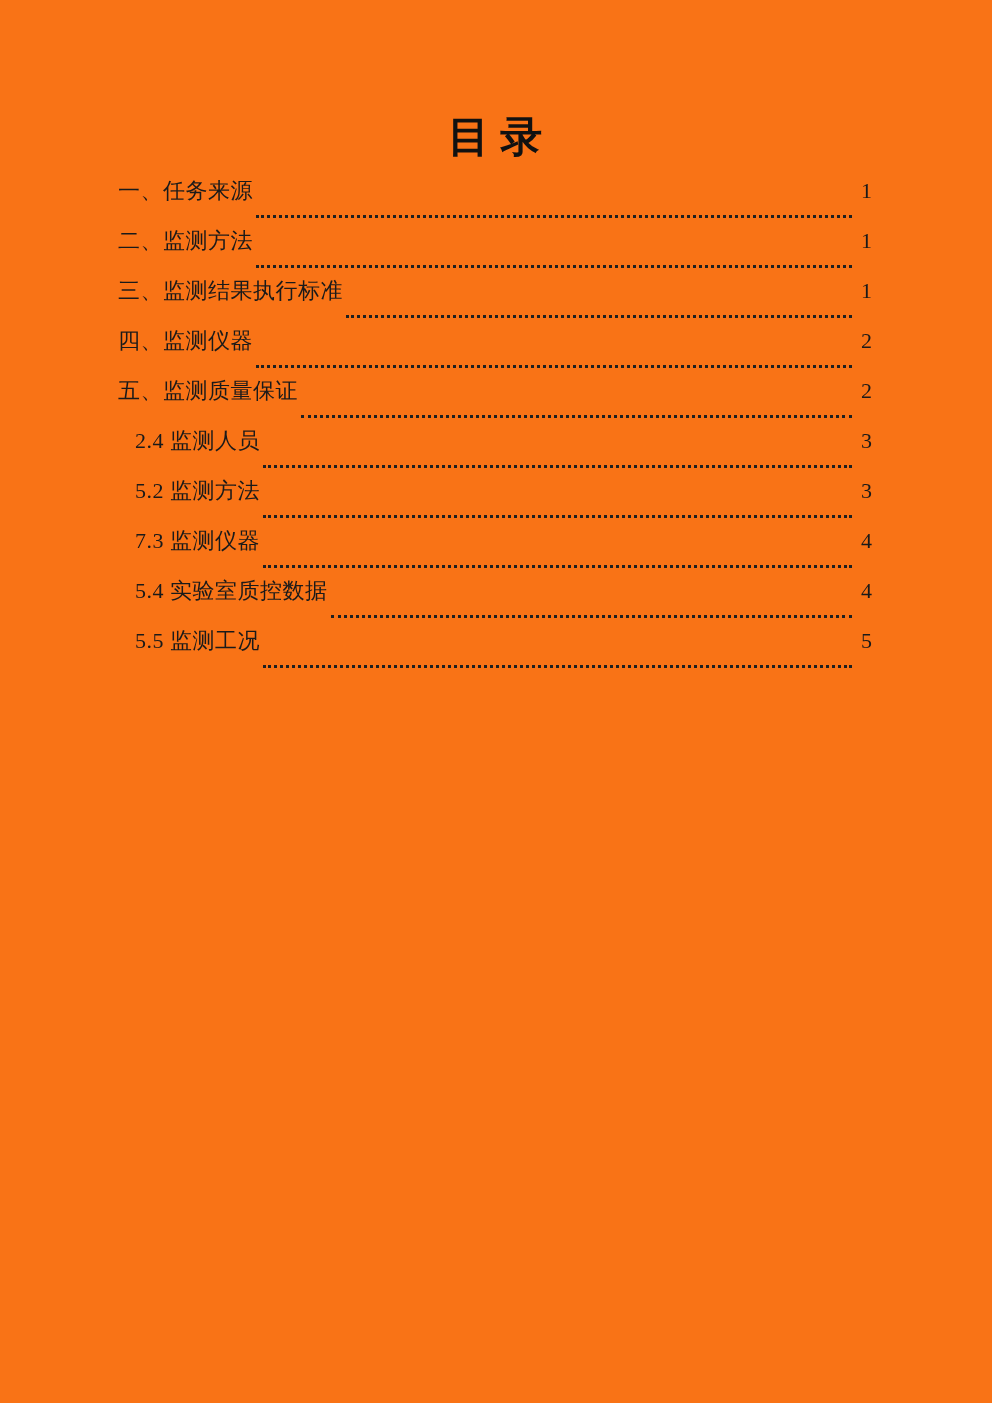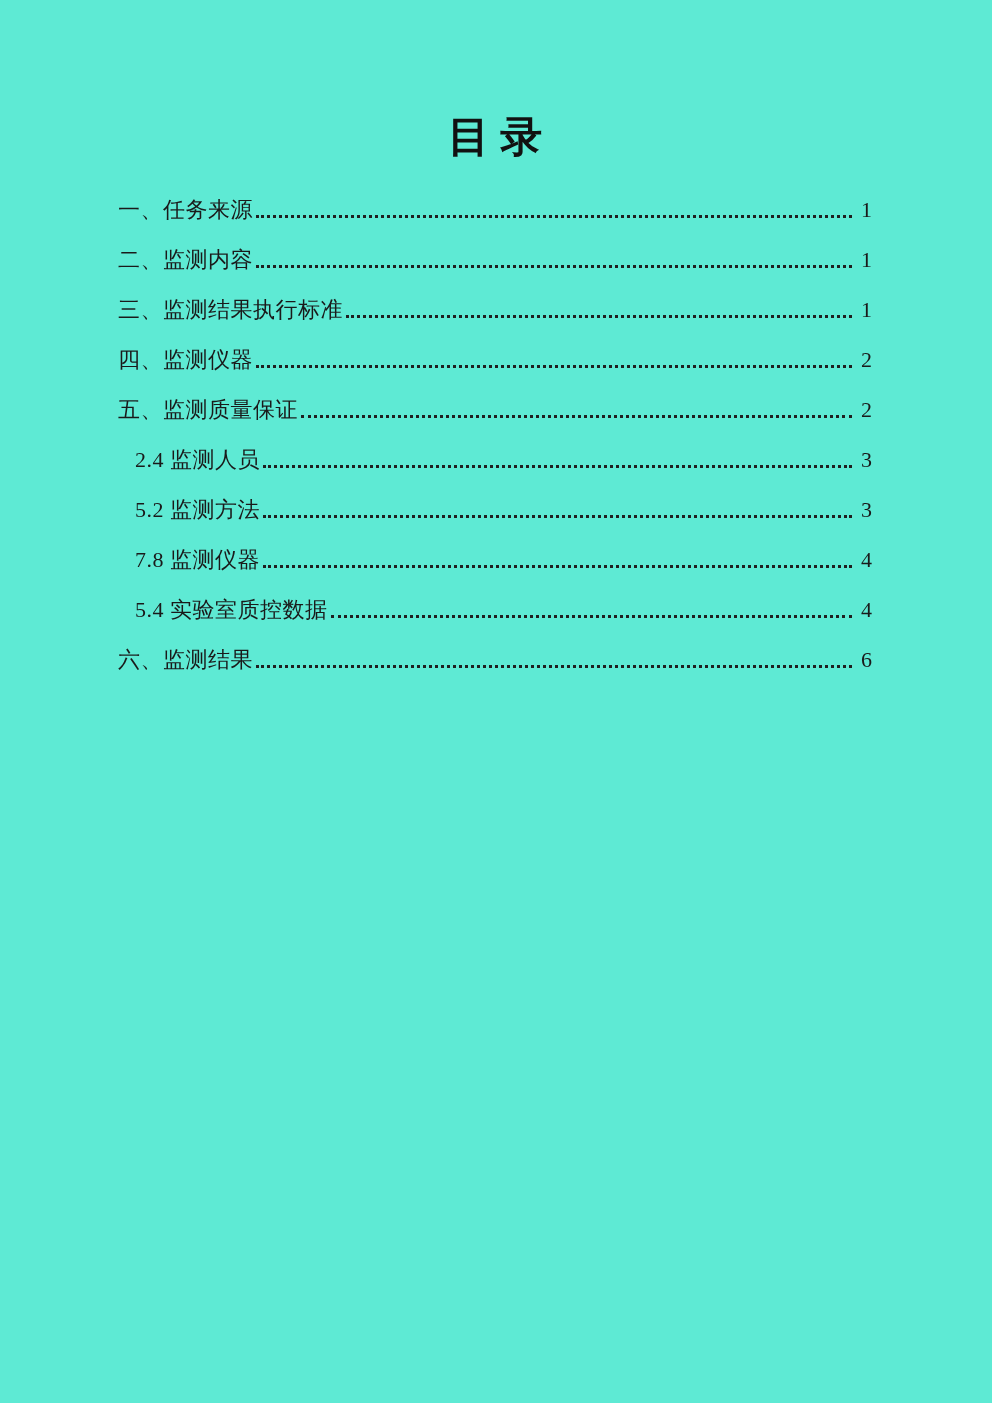--- a/index.html
+++ b/index.html
@@ -8,37 +8,36 @@
     width: 992px;
     height: 1403px;
     position: relative;
     font-family: "Liberation Serif", "DejaVu Serif", serif;
     color: #1a1a1a;
     overflow: hidden;
   }
   .page {
     width: 992px;
     height: 1403px;
-    background: #5eead4;
+    background: #f97316;
     padding: 112px 120px 0 118px;
   }
   .doc-title {
     text-align: center;
     font-size: 42px;
     font-weight: 600;
     line-height: 50px;
     color: #111111;
     white-space: pre;
   }
   .toc {
     margin-top: 18px;
   }
   .toc-row {
     display: flex;
-    align-items: flex-end;
     height: 50px;
     padding-bottom: 9px;
     cursor: pointer;
   }
   .toc-row.level-2 {
     padding-left: 17px;
   }
   .toc-label {
     white-space: nowrap;
     font-size: 22px;
@@ -66,21 +65,21 @@
   <h1 class="doc-title">目 录</h1>
 
   <div class="toc" id="toc-list">
   <div class="toc-row">
     <span class="toc-label">一、任务来源</span>
     <span class="toc-leader"></span>
     <span class="toc-page">1</span>
   </div>
 
   <div class="toc-row">
-    <span class="toc-label">二、监测内容</span>
+    <span class="toc-label">二、监测方法</span>
     <span class="toc-leader"></span>
     <span class="toc-page">1</span>
   </div>
 
   <div class="toc-row">
     <span class="toc-label">三、监测结果执行标准</span>
     <span class="toc-leader"></span>
     <span class="toc-page">1</span>
   </div>
 
@@ -102,31 +101,31 @@
     <span class="toc-page">3</span>
   </div>
 
   <div class="toc-row level-2">
     <span class="toc-label">5.2 监测方法</span>
     <span class="toc-leader"></span>
     <span class="toc-page">3</span>
   </div>
 
   <div class="toc-row level-2">
-    <span class="toc-label">7.8 监测仪器</span>
+    <span class="toc-label">7.3 监测仪器</span>
     <span class="toc-leader"></span>
     <span class="toc-page">4</span>
   </div>
 
   <div class="toc-row level-2">
     <span class="toc-label">5.4 实验室质控数据</span>
     <span class="toc-leader"></span>
     <span class="toc-page">4</span>
   </div>
 
+  <div class="toc-row level-2">
+    <span class="toc-label">5.5 监测工况</span>
+    <span class="toc-leader"></span>
+    <span class="toc-page">5</span>
+  </div>
 
-  <div class="toc-row">
-    <span class="toc-label">六、监测结果</span>
-    <span class="toc-leader"></span>
-    <span class="toc-page">6</span>
-  </div>
 </div>
 </div>
 
 </body></html>

